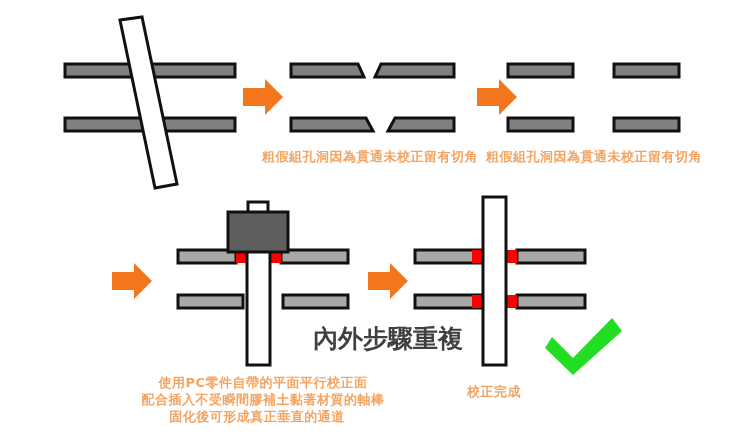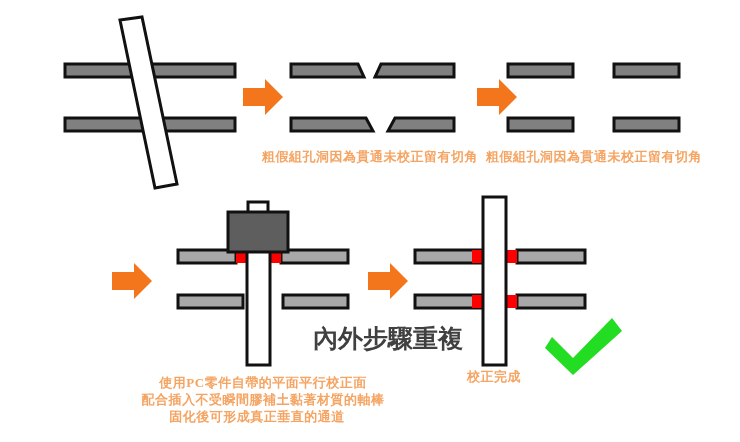--- a/index.html
+++ b/index.html
@@ -7,21 +7,21 @@
     width:740px;height:442px;background:#ffffff;
     font-family:"DejaVu Sans","Liberation Sans",sans-serif;
     overflow:hidden;position:relative;
   }
   #canvas{position:absolute;left:0;top:0;width:740px;height:442px;}
   .cap{
     position:absolute;color:#F5A462;font-weight:bold;white-space:nowrap;
     font-family:"DejaVu Sans","Liberation Sans",sans-serif;
     letter-spacing:.5px;
   }
-  .cap.c{text-align:right;transform:translateX(-50%);font-family:Liberation Serif, serif;}
+  .cap.c{text-align:right;transform:translateX(-50%);}
   .cap-big{
     position:absolute;color:#404040;font-weight:bold;font-size:25px;
     white-space:nowrap;transform:translateX(-50%);
     font-family:"DejaVu Sans","Liberation Sans",sans-serif;
   }
   .multi{line-height:17px;font-size:13px;}
   .one{font-size:13px;}
 </style>
 </head>
 <body>
@@ -105,15 +105,15 @@
 </svg>
 
 <div class="cap c one" style="left:370px;top:148px;">粗假組孔洞因為貫通未校正留有切角</div>
 
 <div class="cap c one" style="left:594px;top:148px;">粗假組孔洞因為貫通未校正留有切角</div>
 
 <div class="cap c multi" style="left:263px;top:374px;">使用PC零件自帶的平面平行校正面</div>
 <div class="cap c multi" style="left:263px;top:391px;">配合插入不受瞬間膠補土黏著材質的軸棒</div>
 <div class="cap c multi" style="left:257px;top:408px;">固化後可形成真正垂直的通道</div>
 
-<div class="cap c one" style="left:494px;top:368px;">校正完成</div>
+<div class="cap c one" style="left:494px;top:383px;">校正完成</div>
 
 <div class="cap-big" style="left:388px;top:322px;">內外步驟重複</div>
 
 </body></html>

